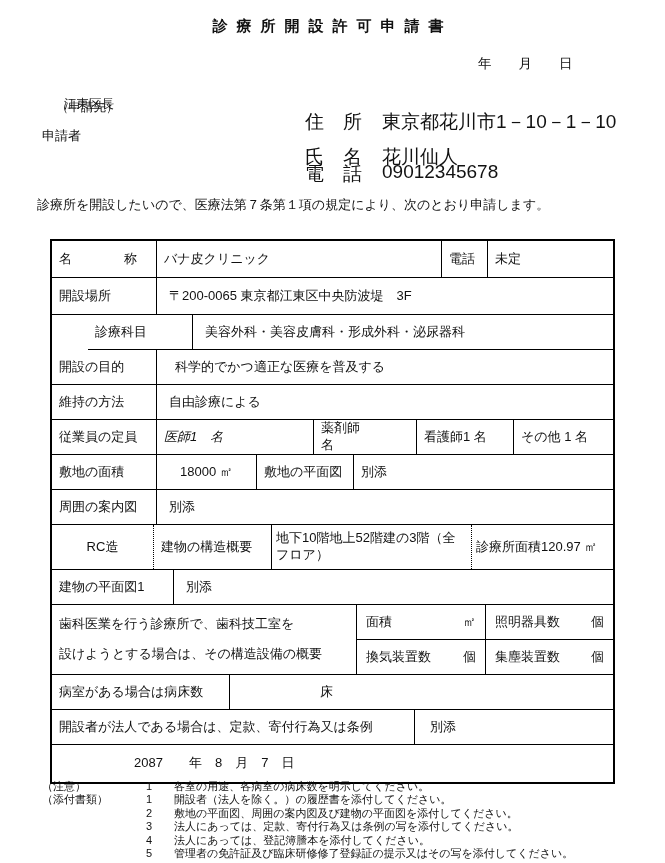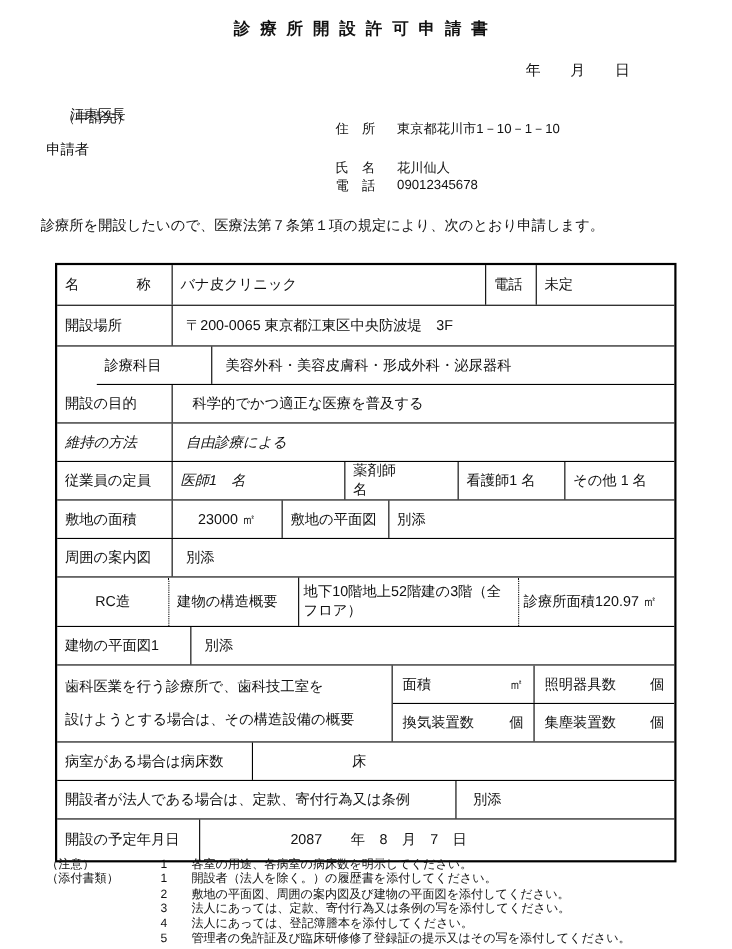--- a/index.html
+++ b/index.html
@@ -11,21 +11,21 @@
   }
   .abs { position:absolute; white-space:pre; }
   .title {
     top:17px; left:0; width:100%; text-align:center;
     font-size:15px; letter-spacing:9px; font-weight:600; white-space:pre;
   }
   .dateline { top:55px; left:478px; font-size:13.5px; }
   .recipient-label { top:99px; left:56px; font-size:12.5px; }
   .recipient-name { top:96px; left:64px; font-size:12.5px; }
   .applicant-label { top:127px; left:42px; font-size:13px; }
-  .contact-line { font-size:12px; display:flex; }
+  .contact-line { font-size:19px; display:flex; }
   .contact-line .lab { white-space:pre; }
   .contact-line .val { margin-left:20px; white-space:pre; }
   .addr { top:109px; left:305px; }
   .name { top:144px; left:305px; }
   .tel  { top:161px; left:305px; }
   .intro { top:196px; left:24px; font-size:13px; }
 
   .form-table {
     position:absolute; left:50px; top:239px; width:565px;
     border:2px solid #000; background:#fff;
@@ -101,36 +101,36 @@
     <div class="tr" style="height:35px;margin-left:36px;">
       <div class="td" style="width:105px;">診療科目</div>
       <div class="td grow" style="padding-left:12px;">美容外科・美容皮膚科・形成外科・泌尿器科</div>
     </div>
 
     <div class="tr" style="height:35px;">
       <div class="td" style="width:105px;">開設の目的</div>
       <div class="td grow" style="padding-left:18px;">科学的でかつ適正な医療を普及する</div>
     </div>
 
-    <div class="tr" style="height:35px;font-style:italic;">
+    <div class="tr" style="height:35px;">
       <div class="td" style="width:105px;">維持の方法</div>
       <div class="td grow" style="padding-left:12px;">自由診療による</div>
     </div>
 
     <div class="tr" style="height:35px;">
       <div class="td" style="width:105px;">従業員の定員</div>
       <div class="td" style="width:157px;font-style:italic;">医師1　名</div>
       <div class="td" style="width:103px;">薬剤師　　　名</div>
       <div class="td" style="width:97px;">看護師1 名</div>
       <div class="td grow">その他 1 名</div>
     </div>
 
     <div class="tr" style="height:35px;">
       <div class="td" style="width:105px;">敷地の面積</div>
-      <div class="td center" style="width:100px;">23000 ㎡</div>
+      <div class="td center" style="width:100px;">18000 ㎡</div>
       <div class="td" style="width:97px;text-align:right;">敷地の平面図</div>
       <div class="td grow">別添</div>
     </div>
 
     <div class="tr" style="height:35px;">
       <div class="td" style="width:105px;">周囲の案内図</div>
       <div class="td grow" style="padding-left:12px;">別添</div>
     </div>
 
     <div class="tr" style="height:45px;">
@@ -178,21 +178,20 @@
       <div class="td" style="width:178px;">病室がある場合は病床数</div>
       <div class="td grow" style="padding-left:90px;">床</div>
     </div>
 
     <div class="tr" style="height:35px;">
       <div class="td" style="width:363px;">開設者が法人である場合は、定款、寄付行為又は条例</div>
       <div class="td grow" style="padding-left:15px;">別添</div>
     </div>
 
     <div class="tr" style="height:37px;">
-      <div class="td" style="width:130px;">開設の予定年月日</div>
       <div class="td grow" style="padding-left:82px; white-space:pre;">2087　　年　8　月　7　日</div>
     </div>
 
   </div>
 
   <div class="notes">
     <div class="note-row">
       <span class="note-label">（注意）</span>
       <span class="note-num">1</span>
       <span class="note-text">各室の用途、各病室の病床数を明示してください。</span>

